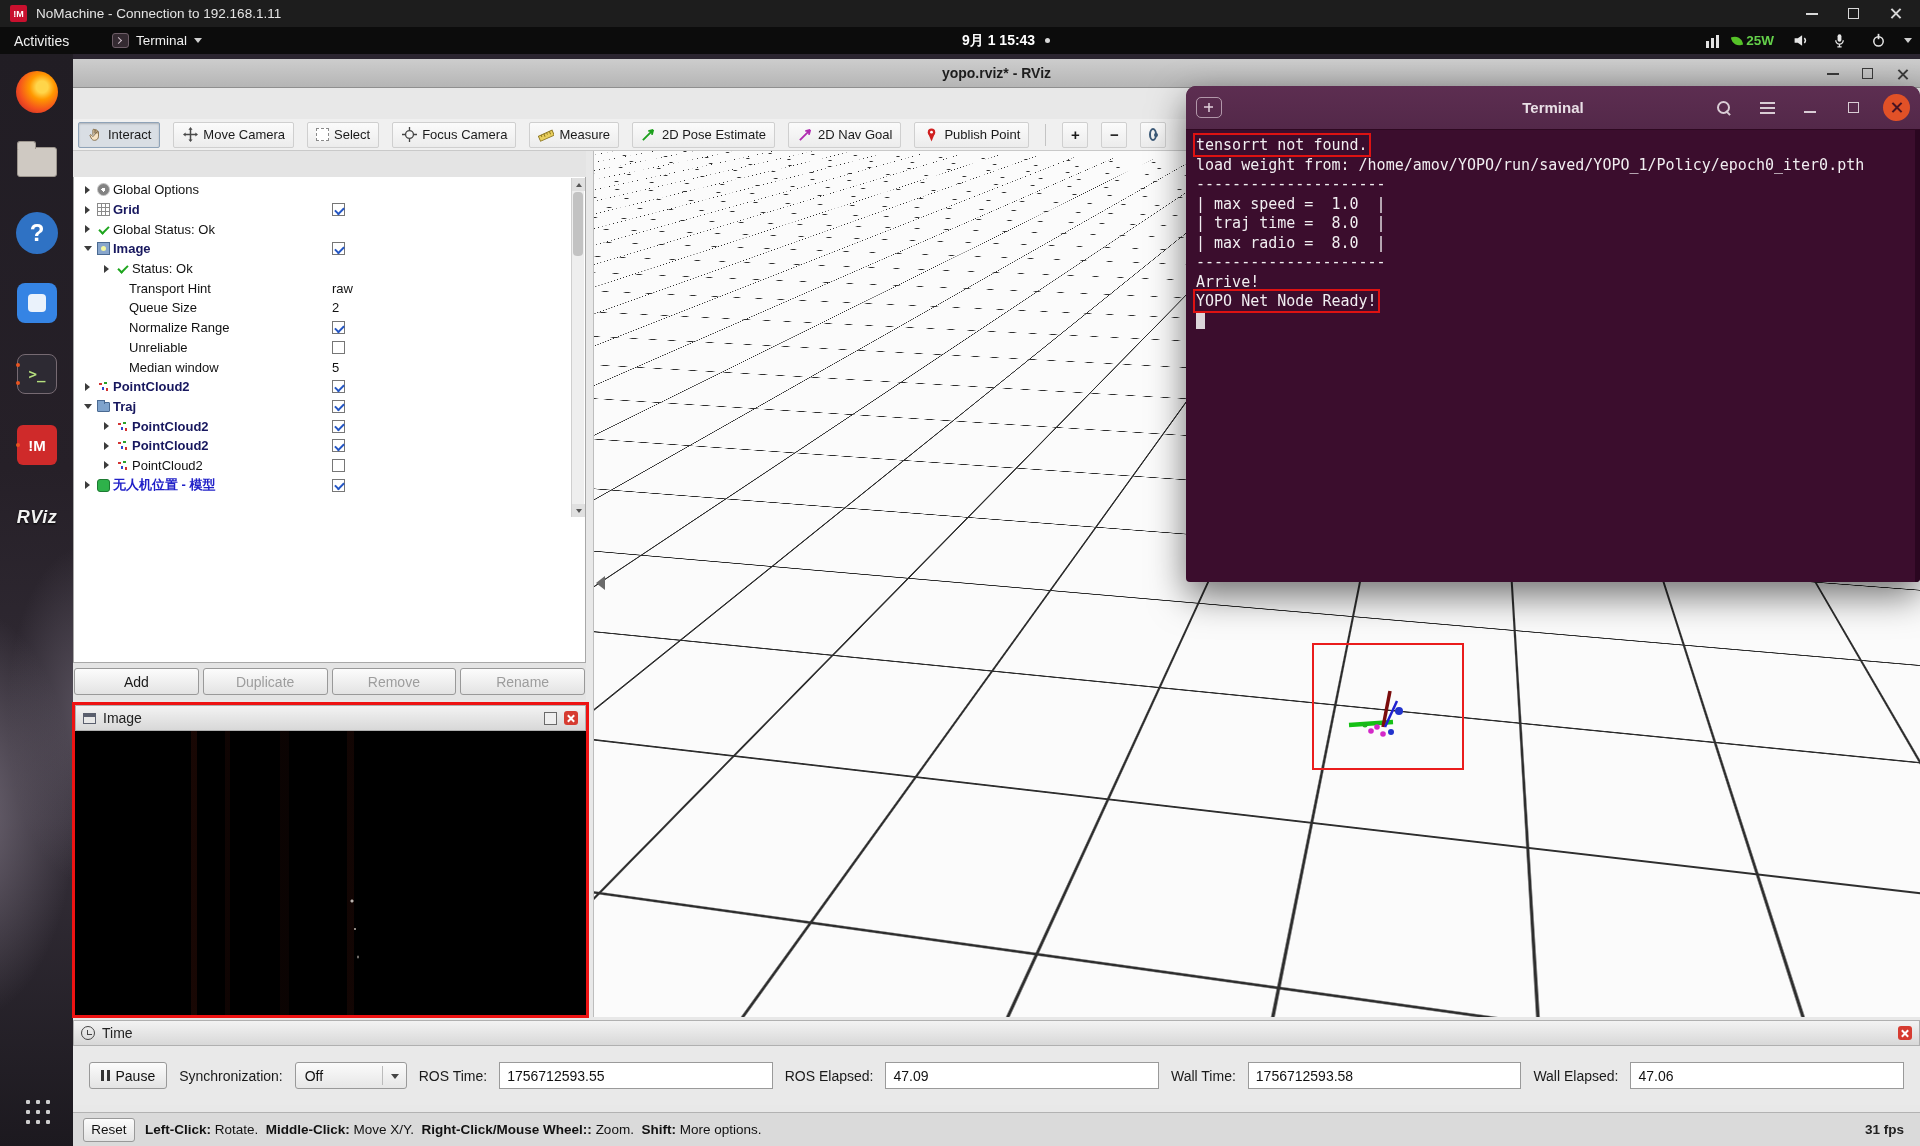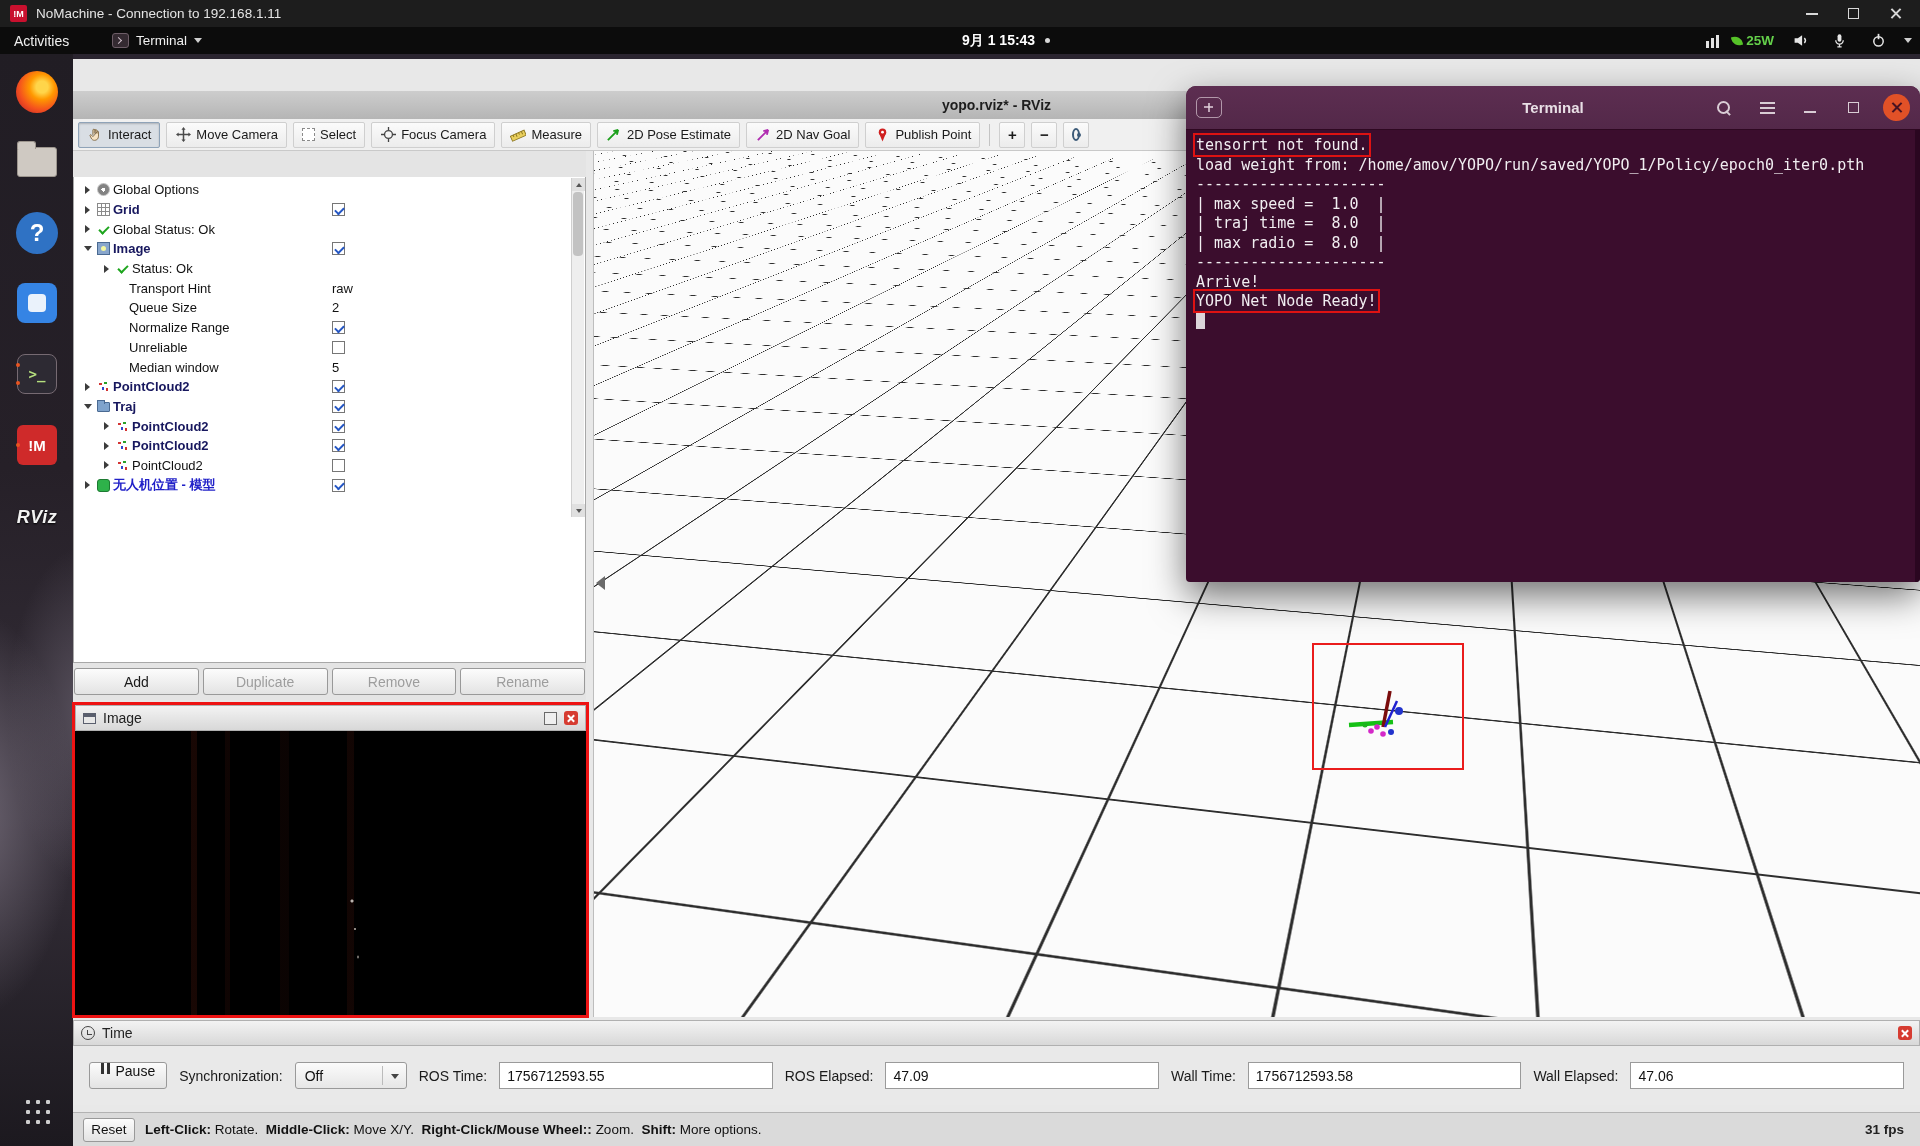--- a/index.html
+++ b/index.html
@@ -54,26 +54,26 @@
   .termdock-icon { width:40px; height:40px; border-radius:8px; background:#2d2a33; border:1.5px solid #766a72; color:#b6e07e; font-family:"DejaVu Sans Mono",monospace; font-size:14px; font-weight:bold; display:flex; align-items:center; justify-content:center; }
   .nmdock-icon { width:40px; height:40px; border-radius:6px; background:#cf2a2a; color:#fff; font-weight:bold; font-size:15px; display:flex; align-items:center; justify-content:center; }
   .rvizdock { color:#f2f2f2; font-size:18px; font-weight:bold; font-style:italic; letter-spacing:0.5px; text-shadow:0 1px 2px #000; }
   .show-apps { position:absolute; left:23px; top:1043px; width:27px; height:27px;
                background:radial-gradient(circle, #cfcfcf 2px, transparent 2.4px); background-size:10px 10px; background-position:0 0; }
 
   
   .rviz { position:absolute; left:73px; top:59px; width:1847px; height:1087px; background:#e8e8e8; z-index:10; }
   .rv-titlebar { position:absolute; left:0; top:0; width:100%; height:29px;
                  background:linear-gradient(#cdcdcd,#b5b5b5); border-bottom:1px solid #8f8f8f;
-                 display:flex; align-items:center;margin-top:32px; }
+                 display:flex; align-items:center; }
   .rv-title { position:absolute; left:50%; transform:translateX(-50%); font-size:14px; font-weight:bold; color:#1e1e1e; }
   .rv-btns { position:absolute; right:12px; top:0; height:29px; display:flex; align-items:center; gap:23px; color:#3a3a3a; }
   .rv-menubar { position:absolute; left:0; top:29px; width:100%; height:31px; background:#f2f2f2; border-bottom:1px solid #d6d6d6; display:flex; align-items:center; padding-left:6px; }
   .menu-item { padding:4px 11px; font-size:14px; color:#111; }
-  .rv-toolbar { position:absolute; left:0; top:60px; width:100%; height:32px; background:#f0f0f0; border-bottom:1px solid #c9c9c9; display:flex; align-items:center; gap:6px; padding-left:5px; }
+  .rv-toolbar { position:absolute; left:0; top:60px; width:100%; height:32px; background:#f0f0f0; border-bottom:1px solid #c9c9c9; display:flex; align-items:center; gap:13px; padding-left:5px; }
   .tool { display:flex; align-items:center; gap:5px; height:26px; padding:0 8px; font-size:13px; color:#1a1a1a;
           background:linear-gradient(#fbfbfb,#ececec); border:1px solid #cfcfcf; border-radius:2px; }
   .tool.selected { background:#d9dee4; border:1px solid #8fa3b8; box-shadow:inset 0 1px 2px rgba(0,0,0,0.2); }
   .tool.small { width:26px; justify-content:center; font-weight:bold; font-size:15px; }
   .tsep { width:1px; height:22px; background:#c4c4c4; margin:0 3px; }
   .sel-icon { width:13px; height:13px; background:#fff; border:1.5px dashed #8a8a8a; }
   .crosshair-sm { width:13px; height:13px; border:2px solid #3c5a78; border-radius:50%; position:relative; }
   .crosshair-sm::after { content:""; position:absolute; left:2.5px; top:2.5px; width:4px; height:4px; background:#3c5a78; border-radius:50%; }
 
   
@@ -149,21 +149,21 @@
   .anno-rect { position:absolute; left:718px; top:492px; width:152px; height:127px; border:2.5px solid #ea1c1c; }
   .collapse-tab { position:absolute; left:2px; top:425px; width:0; height:0;
       border-top:7px solid transparent; border-bottom:7px solid transparent; border-right:9px solid #6a6a6a; }
   .drone { position:absolute; left:747px; top:534px; }
 
   
   .timepanel { position:absolute; left:0; top:961px; width:1847px; height:85px; background:#e9e9e9; }
   .clock-i { width:14px; height:14px; border:1.5px solid #444; border-radius:50%; position:relative; }
   .clock-i::after { content:""; position:absolute; left:5px; top:2.5px; width:3.5px; height:4.5px; border-left:1.5px solid #444; border-bottom:1.5px solid #444; }
   .time-content { position:absolute; left:0; top:26px; right:0; bottom:0; display:flex; align-items:center; padding:0 16px; gap:12px; font-size:14px; }
-  .pause-btn { display:flex; align-items:flex-start; gap:6px; height:27px; padding:0 11px;
+  .pause-btn { display:flex; align-items:center; gap:6px; height:27px; padding:0 11px;
                background:linear-gradient(#fcfcfc,#e3e3e3); border:1px solid #999; border-radius:3px; }
   .pause-i { display:flex; gap:2.5px; } .pause-i i { display:block; width:3px; height:11px; background:#333; }
   .tp-label { color:#1a1a1a; white-space:nowrap; }
   .dropdown { width:112px; height:27px; background:linear-gradient(#fbfbfb,#e6e6e6); border:1px solid #999; border-radius:3px;
               display:flex; align-items:center; padding-left:9px; position:relative; }
   .dropdown .dd-caret { position:absolute; right:7px; top:11px; border-left:4px solid transparent; border-right:4px solid transparent; border-top:5px solid #444; }
   .dropdown::before { content:""; position:absolute; right:23px; top:3px; bottom:3px; width:1px; background:#bbb; }
   .tfield { flex:1; height:27px; background:#fff; border:1px solid #9a9a9a; display:flex; align-items:center; padding-left:7px; font-size:14px; color:#111; }
 
   

